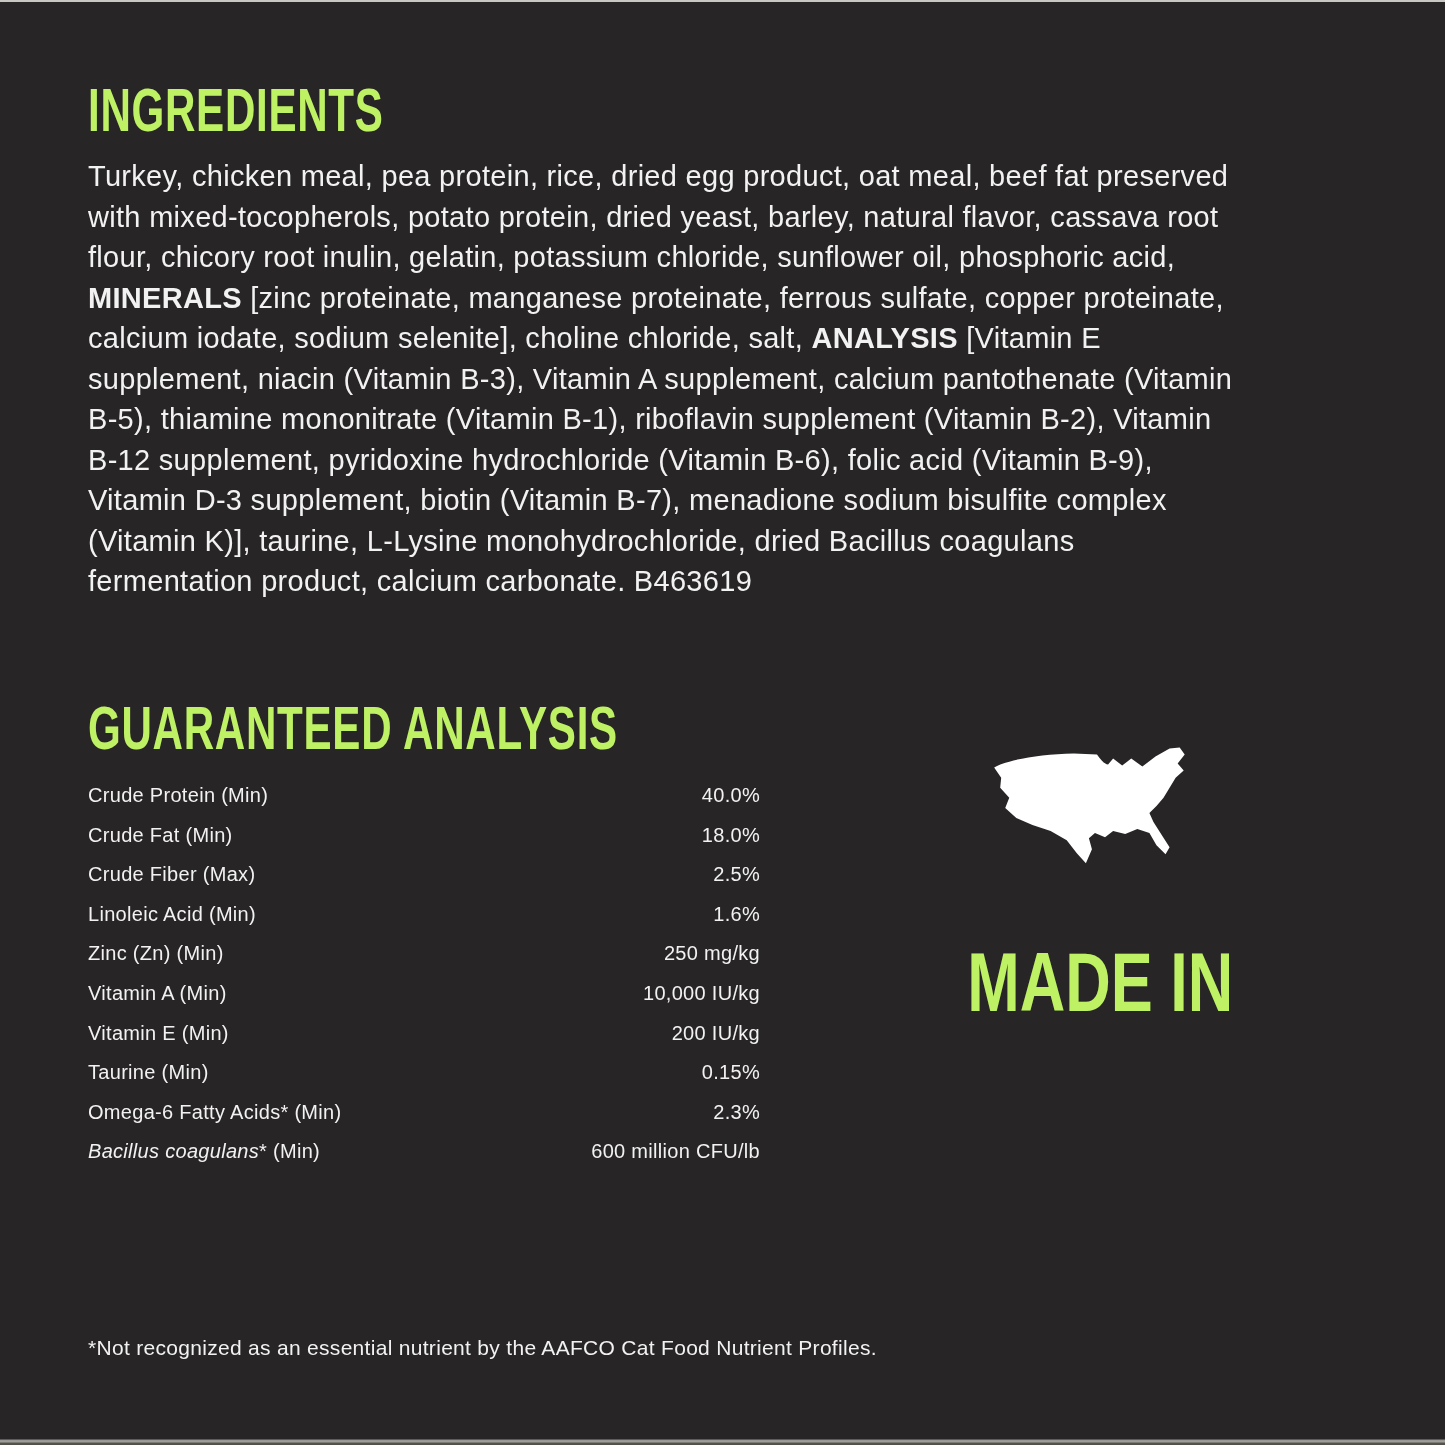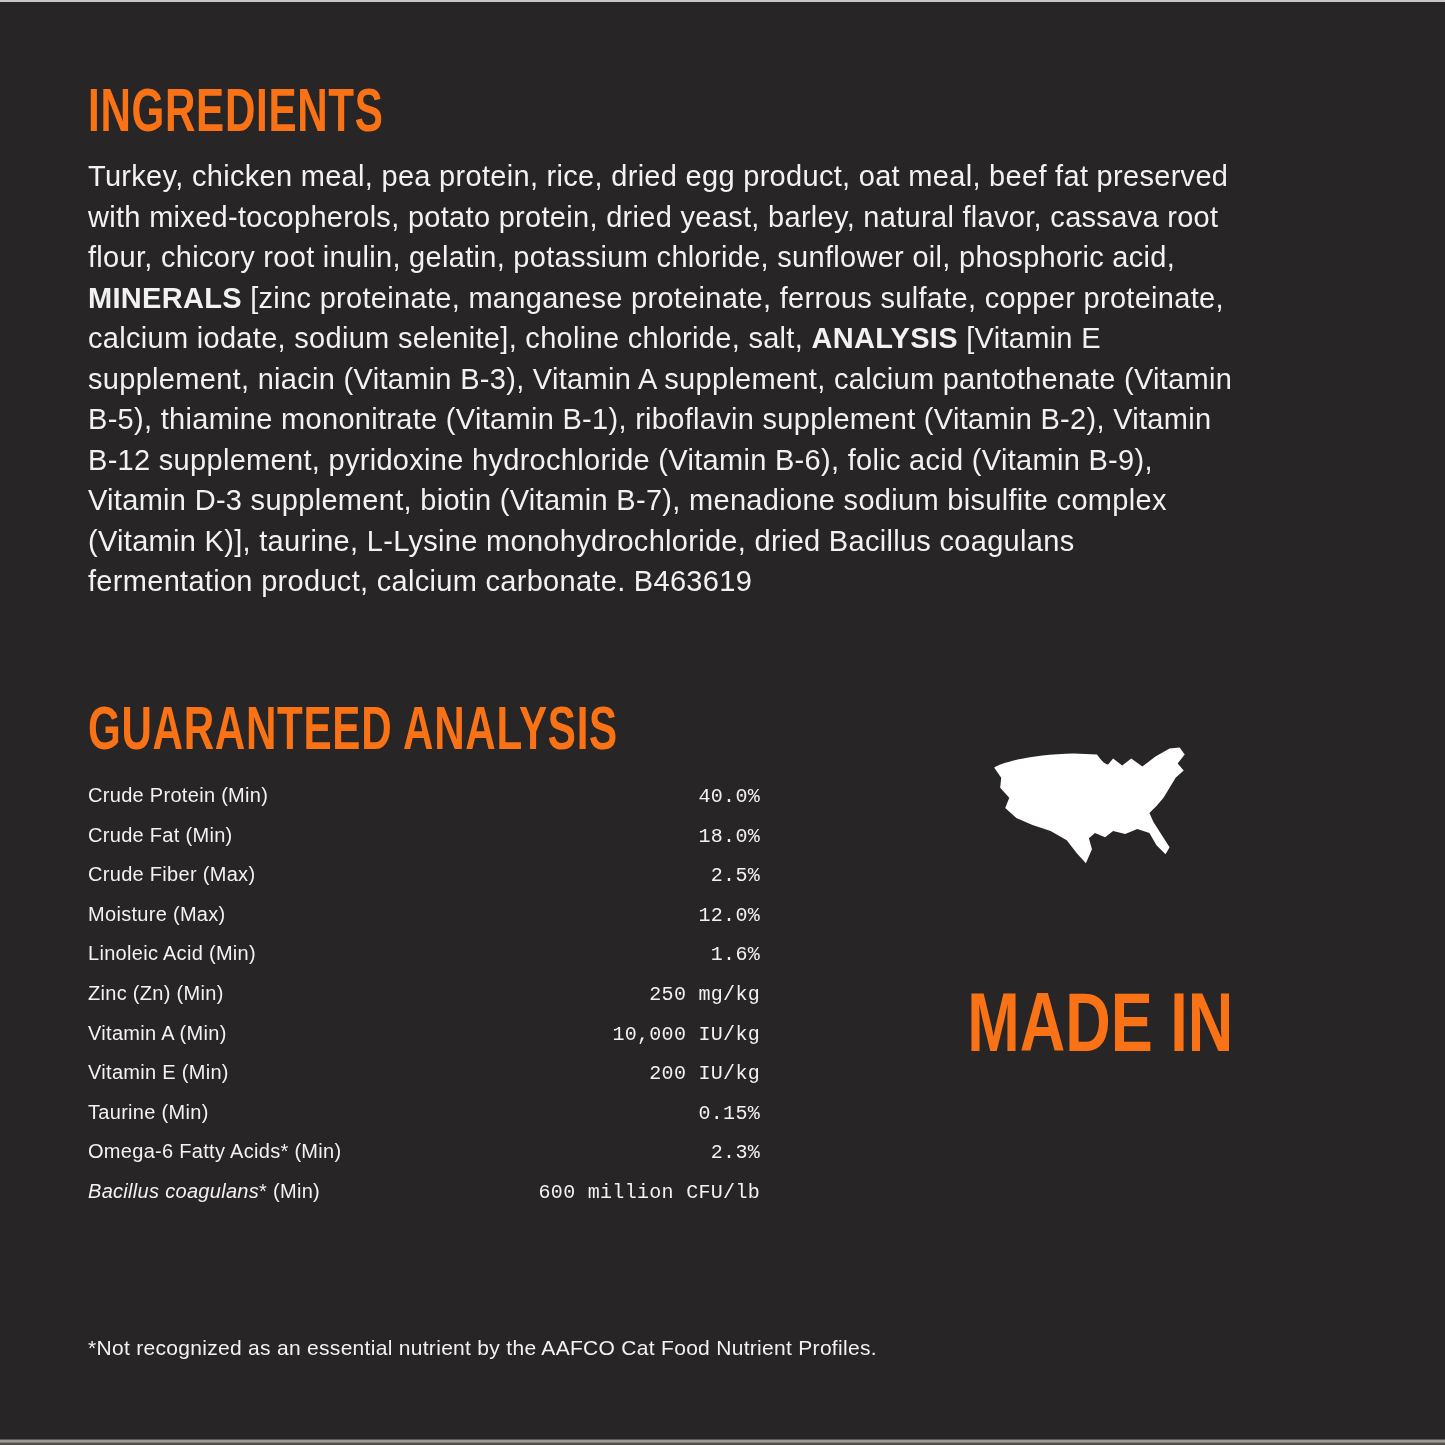--- a/index.html
+++ b/index.html
@@ -4,46 +4,46 @@
 <style>
   html,body { margin:0; padding:0; }
   body {
     width:1445px; height:1445px;
     background:#272525;
     font-family:"Liberation Sans", sans-serif;
     color:#f2f2f2;
     position:relative;
     overflow:hidden;
   }
-  .gold { color:#f97316; }
+  .gold { color:#bef264; }
   .heading { font-weight:bold; font-size:62px; letter-spacing:1px; }
   .cond  { display:inline-block; transform:scaleX(0.68); transform-origin:left top; white-space:nowrap; }
   .condc { display:inline-block; transform:scaleX(0.75); transform-origin:center top; white-space:nowrap; }
 
   #top-edge { position:absolute; top:0; left:0; right:0; height:2px; background:#c9c7c4; }
   #bottom-edge { position:absolute; bottom:0; left:0; right:0; height:8px;
     background:linear-gradient(to bottom,#272525 0px,#272525 2px,#96948f 3px,#a3a19c 5px,#57554f 6px,#524f4a 8px); }
 
   #ingredients-heading { position:absolute; left:88px; top:74px; }
   #ingredients-text {
     position:absolute; left:88px; top:156px; width:1330px;
     font-size:29px; line-height:40.5px;
     white-space:pre-line; letter-spacing:0.3px;
   }
 
   #ga-heading { position:absolute; left:88px; top:692px; }
 
   #ga-table { position:absolute; left:88px; top:784px; width:672px; font-size:20px; letter-spacing:0.3px; }
   .ga-row { display:flex; justify-content:space-between; align-items:baseline; height:39.6px; }
   .ga-label { text-align:left; white-space:nowrap; }
-  .ga-value { text-align:center; white-space:nowrap;font-family:Liberation Mono, monospace; }
+  .ga-value { text-align:center; white-space:nowrap; }
 
   #usa-map { position:absolute; left:978px; top:742px; width:242px; height:158px; }
 
-  #made-in { position:absolute; left:870px; top:984px; width:460px; text-align:center; }
+  #made-in { position:absolute; left:870px; top:944px; width:460px; text-align:center; }
   #made-in .line { font-size:84px; font-weight:bold; line-height:76px; height:76px; }
 
   #footnote { position:absolute; left:88px; top:1336px; font-size:21px; letter-spacing:0.3px; }
 </style>
 </head>
 <body>
 
 <div id="top-edge"></div>
 
 <div id="ingredients-heading" class="heading gold">
@@ -76,24 +76,20 @@
     <div class="ga-row">
       <span class="ga-label"><span>Crude Fat (Min)</span></span>
       <span class="ga-value">18.0%</span>
     </div>
 
     <div class="ga-row">
       <span class="ga-label"><span>Crude Fiber (Max)</span></span>
       <span class="ga-value">2.5%</span>
     </div>
 
-    <div class="ga-row">
-      <span class="ga-label"><span>Moisture (Max)</span></span>
-      <span class="ga-value">12.0%</span>
-    </div>
 
     <div class="ga-row">
       <span class="ga-label"><span>Linoleic Acid (Min)</span></span>
       <span class="ga-value">1.6%</span>
     </div>
 
     <div class="ga-row">
       <span class="ga-label"><span>Zinc (Zn) (Min)</span></span>
       <span class="ga-value">250 mg/kg</span>
     </div>

